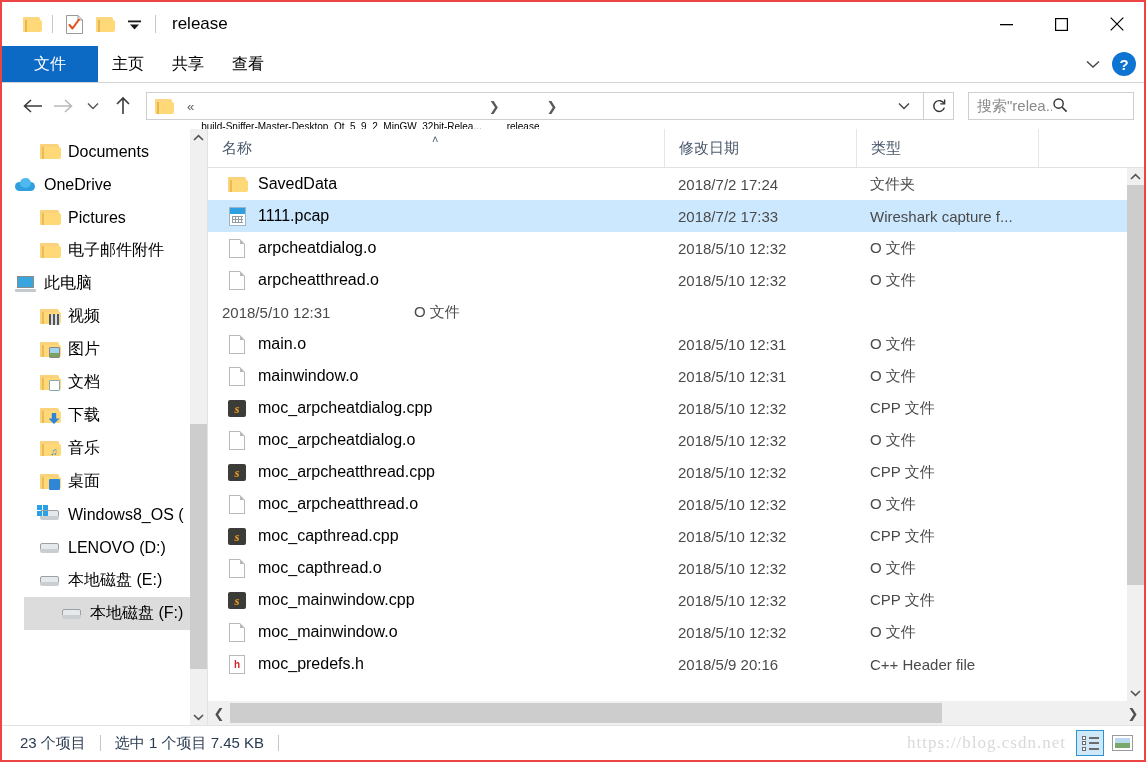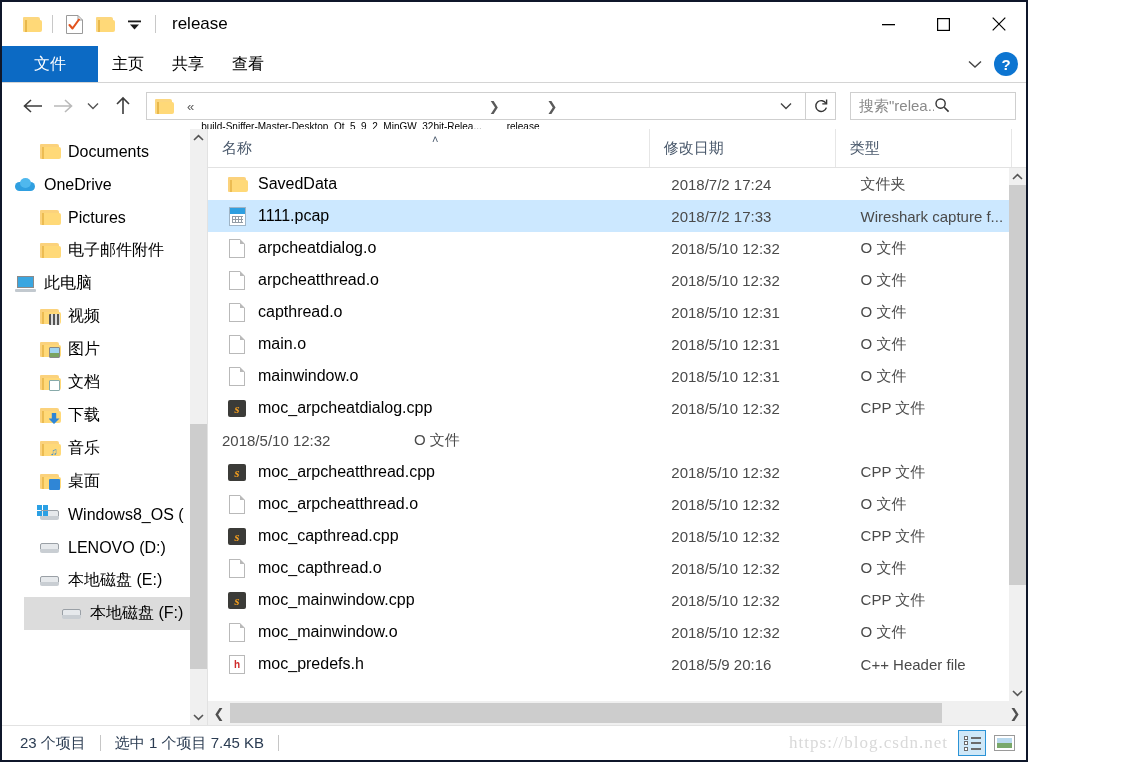--- a/index.html
+++ b/index.html
@@ -7,23 +7,23 @@
     width:1146px;height:762px;
     background:#fff;
     font-family:"Liberation Sans","DejaVu Sans",sans-serif;
     font-size:15px;
     color:#000;
     overflow:hidden;
     -webkit-font-smoothing:antialiased;
   }
   .window{
     position:relative;
-    width:1028px;height:762px;
+    width:1146px;height:762px;
     box-sizing:border-box;
-    border:2px solid #0f172a;
+    border:2px solid #ef4444;
     background:#fff;
     display:flex;flex-direction:column;
   }
 
   
   .titlebar{
     height:44px;flex:0 0 44px;
     display:flex;align-items:center;
     background:#fff;
     position:relative;
@@ -689,26 +689,20 @@
             <span class="fico">
                 <span class="doc-blank"></span>
               </span>
             <span>arpcheatthread.o</span>
           </div>
           <div class="cell-date">2018/5/10 12:32</div>
           <div class="cell-type">O 文件</div>
         </div>
 
         <div class="row">
-          <div class="cell-name">
-            <span class="fico">
-                <span class="doc-blank"></span>
-              </span>
-            <span>capthread.o</span>
-          </div>
           <div class="cell-date">2018/5/10 12:31</div>
           <div class="cell-type">O 文件</div>
         </div>
 
         <div class="row">
           <div class="cell-name">
             <span class="fico">
                 <span class="doc-blank"></span>
               </span>
             <span>main.o</span>
@@ -733,20 +727,26 @@
             <span class="fico">
                 <span class="sublime">s</span>
               </span>
             <span>moc_arpcheatdialog.cpp</span>
           </div>
           <div class="cell-date">2018/5/10 12:32</div>
           <div class="cell-type">CPP 文件</div>
         </div>
 
         <div class="row">
+          <div class="cell-name">
+            <span class="fico">
+                <span class="doc-blank"></span>
+              </span>
+            <span>moc_arpcheatdialog.o</span>
+          </div>
           <div class="cell-date">2018/5/10 12:32</div>
           <div class="cell-type">O 文件</div>
         </div>
 
         <div class="row">
           <div class="cell-name">
             <span class="fico">
                 <span class="sublime">s</span>
               </span>
             <span>moc_arpcheatthread.cpp</span>

